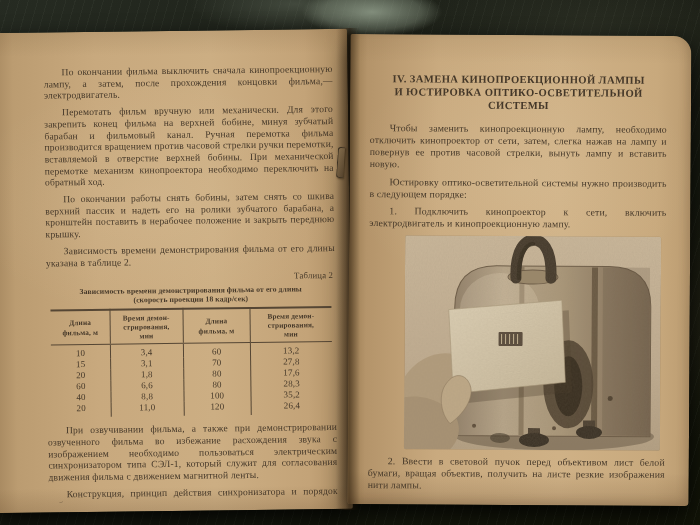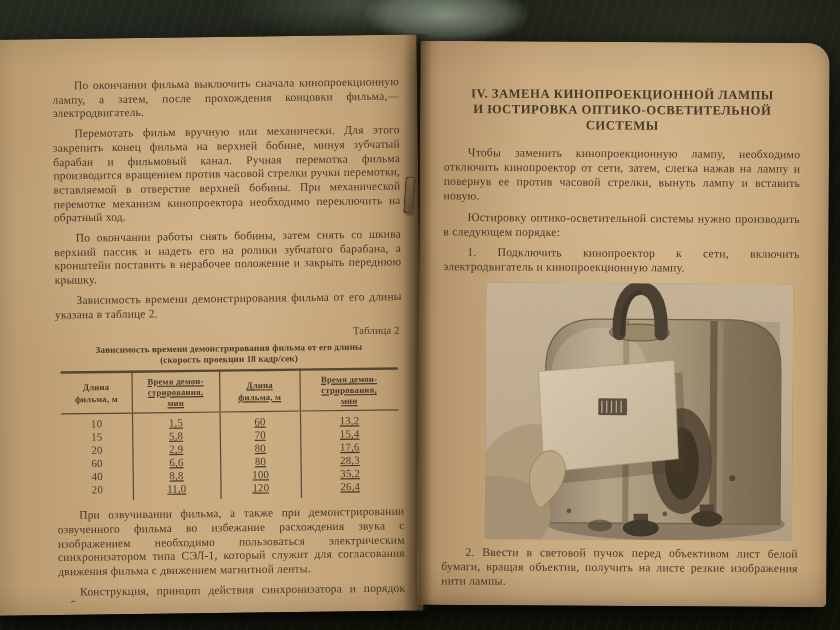--- a/index.html
+++ b/index.html
@@ -71,21 +71,21 @@
     width:97%;margin:0 auto 7px auto;border-collapse:collapse;
     border-top:2px solid #554634;
   }
   table.demo-table th{
     font-size:7.3px;font-weight:bold;line-height:1.25;text-align:center;
     padding:3px 2px;border-bottom:1.2px solid #554634;vertical-align:middle;
   }
   table.demo-table td{
     font-size:9px;line-height:11px;text-align:center;padding:0 2px;
   }
-  table.demo-table th + th, table.demo-table td + td{border-left:1px solid #554634;text-decoration:underline;}
+  table.demo-table th + th, table.demo-table td + td{border-left:1px solid #554634;}
   table.demo-table tr:first-child td{padding-top:3px;margin-top:41px;}
   table.demo-table tr:last-child td{padding-bottom:3px;}
   .page-num{text-align:center;font-size:9.5px;margin-top:4px;letter-spacing:1px;}
   .photo-wrap{
     width:256px;height:214px;margin:4px auto 6px 36px;position:relative;
     box-shadow:inset 0 0 8px rgba(90,70,45,0.45);
     border-radius:2px;overflow:hidden;
   }
   .photo-wrap svg{display:block;}
 </style>
@@ -119,33 +119,33 @@
           <th class="pre" style="width:24%">Длина
 фильма, м</th>
           <th class="pre" style="width:29%">Время демон-
 стрирования,
 мин</th>
         </tr>
       </thead>
       <tbody>
           <tr>
             <td>10</td>
-            <td>1,5</td>
+            <td>3,4</td>
             <td>60</td>
             <td>13,2</td>
           </tr>
           <tr>
             <td>15</td>
-            <td>5,8</td>
+            <td>3,1</td>
             <td>70</td>
-            <td>15,4</td>
+            <td>27,8</td>
           </tr>
           <tr>
             <td>20</td>
-            <td>2,9</td>
+            <td>1,8</td>
             <td>80</td>
             <td>17,6</td>
           </tr>
           <tr>
             <td>60</td>
             <td>6,6</td>
             <td>80</td>
             <td>28,3</td>
           </tr>
           <tr>

